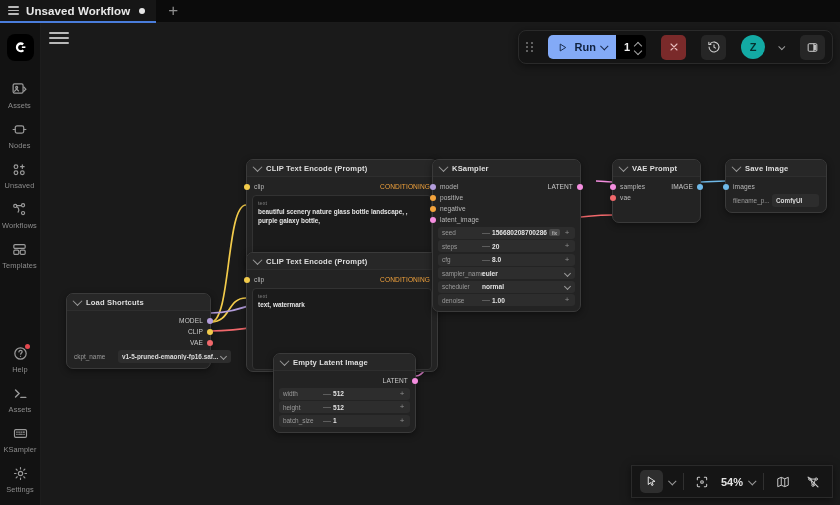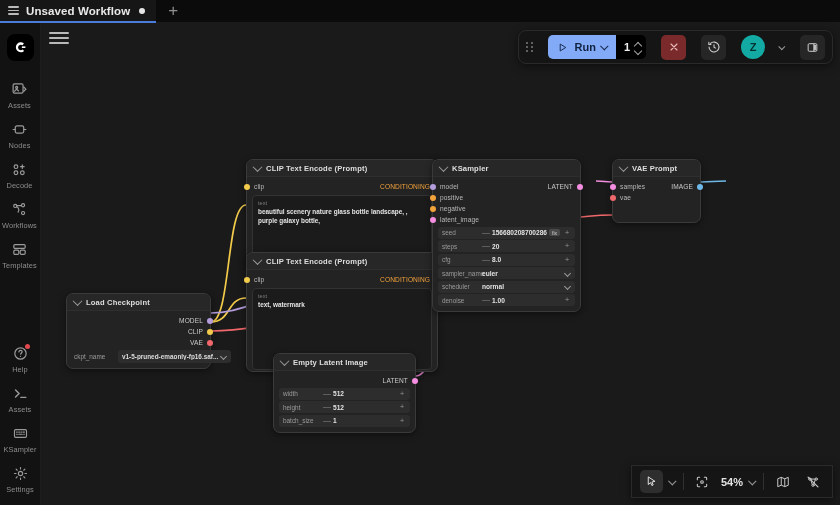--- a/index.html
+++ b/index.html
@@ -240,21 +240,21 @@
       </div>
       <div class="sb-item">
         <span class="sb-ico">
           <svg width="17" height="17" viewBox="0 0 24 24" fill="none" stroke="#9a9a9a" stroke-width="1.7">
             <circle cx="7" cy="8" r="2.6"></circle>
               <circle cx="7" cy="16.5" r="2.6"></circle>
               <circle cx="16" cy="16.5" r="2.6"></circle>
             <path d="M16 5.5v5M13.5 8h5" stroke-linecap="round"></path>
           </svg>
         </span>
-        <span class="sb-label">Decode</span>
+        <span class="sb-label">Unsaved</span>
       </div>
       <div class="sb-item">
         <span class="sb-ico">
           <svg width="17" height="17" viewBox="0 0 24 24" fill="none" stroke="#9a9a9a" stroke-width="1.7">
             <circle cx="6" cy="7" r="2.2"></circle>
               <circle cx="17" cy="6" r="2.2"></circle>
               <circle cx="17" cy="17" r="2.2"></circle>
             <path d="M8 8.2c3 1.2 4 5 2 7.5" stroke-linecap="round"></path>
               <path d="M8.2 6.4h6.6" stroke-linecap="round"></path>
           </svg>
@@ -340,21 +340,21 @@
       <path d="M375,353 C400,353 396,232 406,211" stroke="#f58ee0" stroke-width="1.7" fill="none"></path>
 
       <path d="M555,158 C565,158 562,159 571,159" stroke="#f58ee0" stroke-width="1.7" fill="none"></path>
 
       <path d="M660,159 C672,159 672,158 685,158" stroke="#6fb9e8" stroke-width="1.7" fill="none"></path>
     </svg>
 
     <div class="node" style="left:25px; top:270px; width:145px;">
       <div class="node-head">
         <span class="chev"></span>
-        <span class="node-title">Load Checkpoint</span>
+        <span class="node-title">Load Shortcuts</span>
       </div>
       <div class="node-body">
         <div class="slot-row out">
           <span class="slot-label slot-out">MODEL</span>
           <span class="dot r" style="background:#b39ddb;"></span>
         </div>
         <div class="slot-row out">
           <span class="slot-label slot-out">CLIP</span>
           <span class="dot r" style="background:#f2cb4b;"></span>
         </div>
@@ -517,20 +517,38 @@
           <span class="dot r" style="background:#6fb9e8;"></span>
         </div>
         <div class="slot-row">
           <span class="dot l" style="background:#f0686b;"></span>
           <span class="slot-label slot-in">vae</span>
         </div>
         <div style="height:14px;"></div>
       </div>
     </div>
 
+    <div class="node" style="left:684px; top:136px; width:102px;">
+      <div class="node-head">
+        <span class="chev"></span>
+        <span class="node-title">Save Image</span>
+      </div>
+      <div class="node-body">
+        <div class="slot-row">
+          <span class="dot l" style="background:#6fb9e8;"></span>
+          <span class="slot-label slot-in">images</span>
+        </div>
+        <div class="combo">
+          <span class="wname" style="width:35px;">filename_p...</span>
+          <span class="combo-box">
+            <span class="combo-val">ComfyUI</span>
+          </span>
+        </div>
+      </div>
+    </div>
 
 
   </div>
 
   <div class="toolbar">
     <span class="grip">
         <i></i>
         <i></i>
         <i></i>
         <i></i>

